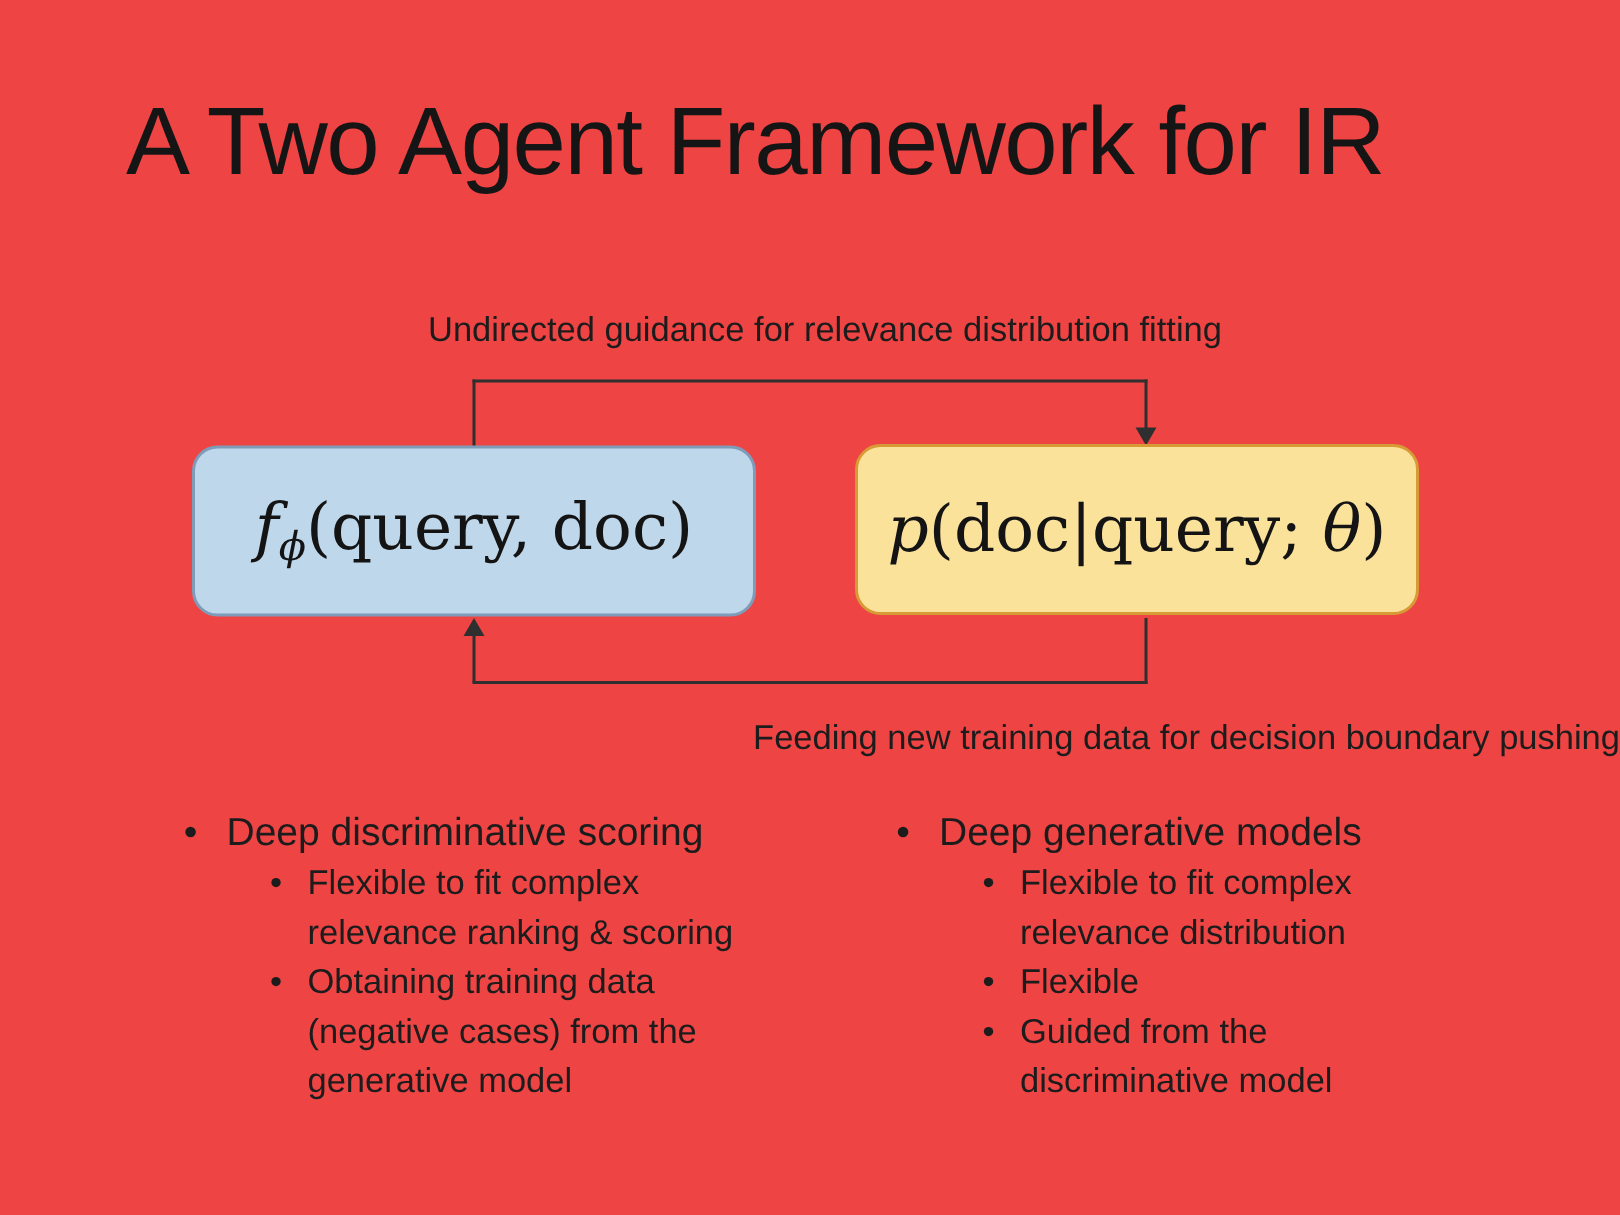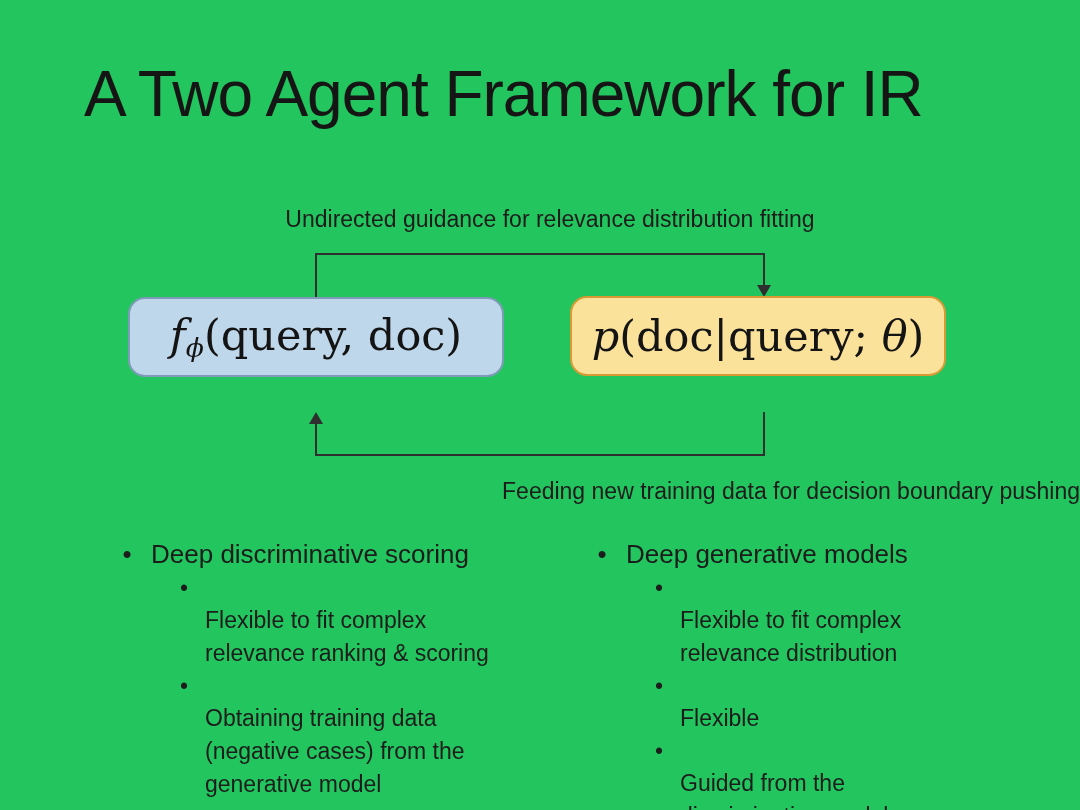--- a/index.html
+++ b/index.html
@@ -1,21 +1,21 @@
 <!DOCTYPE html>
 <html><head>
 <meta charset="utf-8">
 <style>
   * { margin: 0; padding: 0; box-sizing: border-box; }
   html, body { background: #e8e8e8; }
   .slide {
     position: relative;
     width: 1080px;
     height: 810px;
-    background: #22c55e;
+    background: #ef4444;
     overflow: hidden;
     font-family: "Liberation Sans", sans-serif;
     color: #1c1c1c;
   }
   .page-title {
     position: absolute;
     left: 84px;
     top: 62px;
     font-size: 64px;
     font-weight: 300;
@@ -53,21 +53,21 @@
   .arrowhead.up {
     border-left: 7px solid transparent;
     border-right: 7px solid transparent;
     border-bottom: 12px solid #2f2f2f;
   }
 
   
   .model-box {
     position: absolute;
     width: 376px;
-    height: 80px;
+    height: 114px;
     border-radius: 17px;
     display: flex;
     align-items: center;
     justify-content: center;
   }
   .model-box.discriminator {
     left: 128px;
     top: 297px;
     background: #BFD7EB;
     border: 2px solid #7E9BB7;
@@ -114,21 +114,21 @@
     display: flex;
     gap: 13px;
     font-size: 23px;
     line-height: 33px;
   }
   .l2-row .bullet {
     width: 16px;
     text-align: center;
     flex: 0 0 16px;
   }
-  .pre-line { white-space: pre-line; margin-top: 32px; }
+  .pre-line { white-space: pre-line; }
 </style>
 </head>
 <body>
 
 <div class="slide">
 
   <div class="page-title">A Two Agent Framework for IR</div>
 
   <div class="caption top">Undirected guidance for relevance distribution fitting</div>
 

